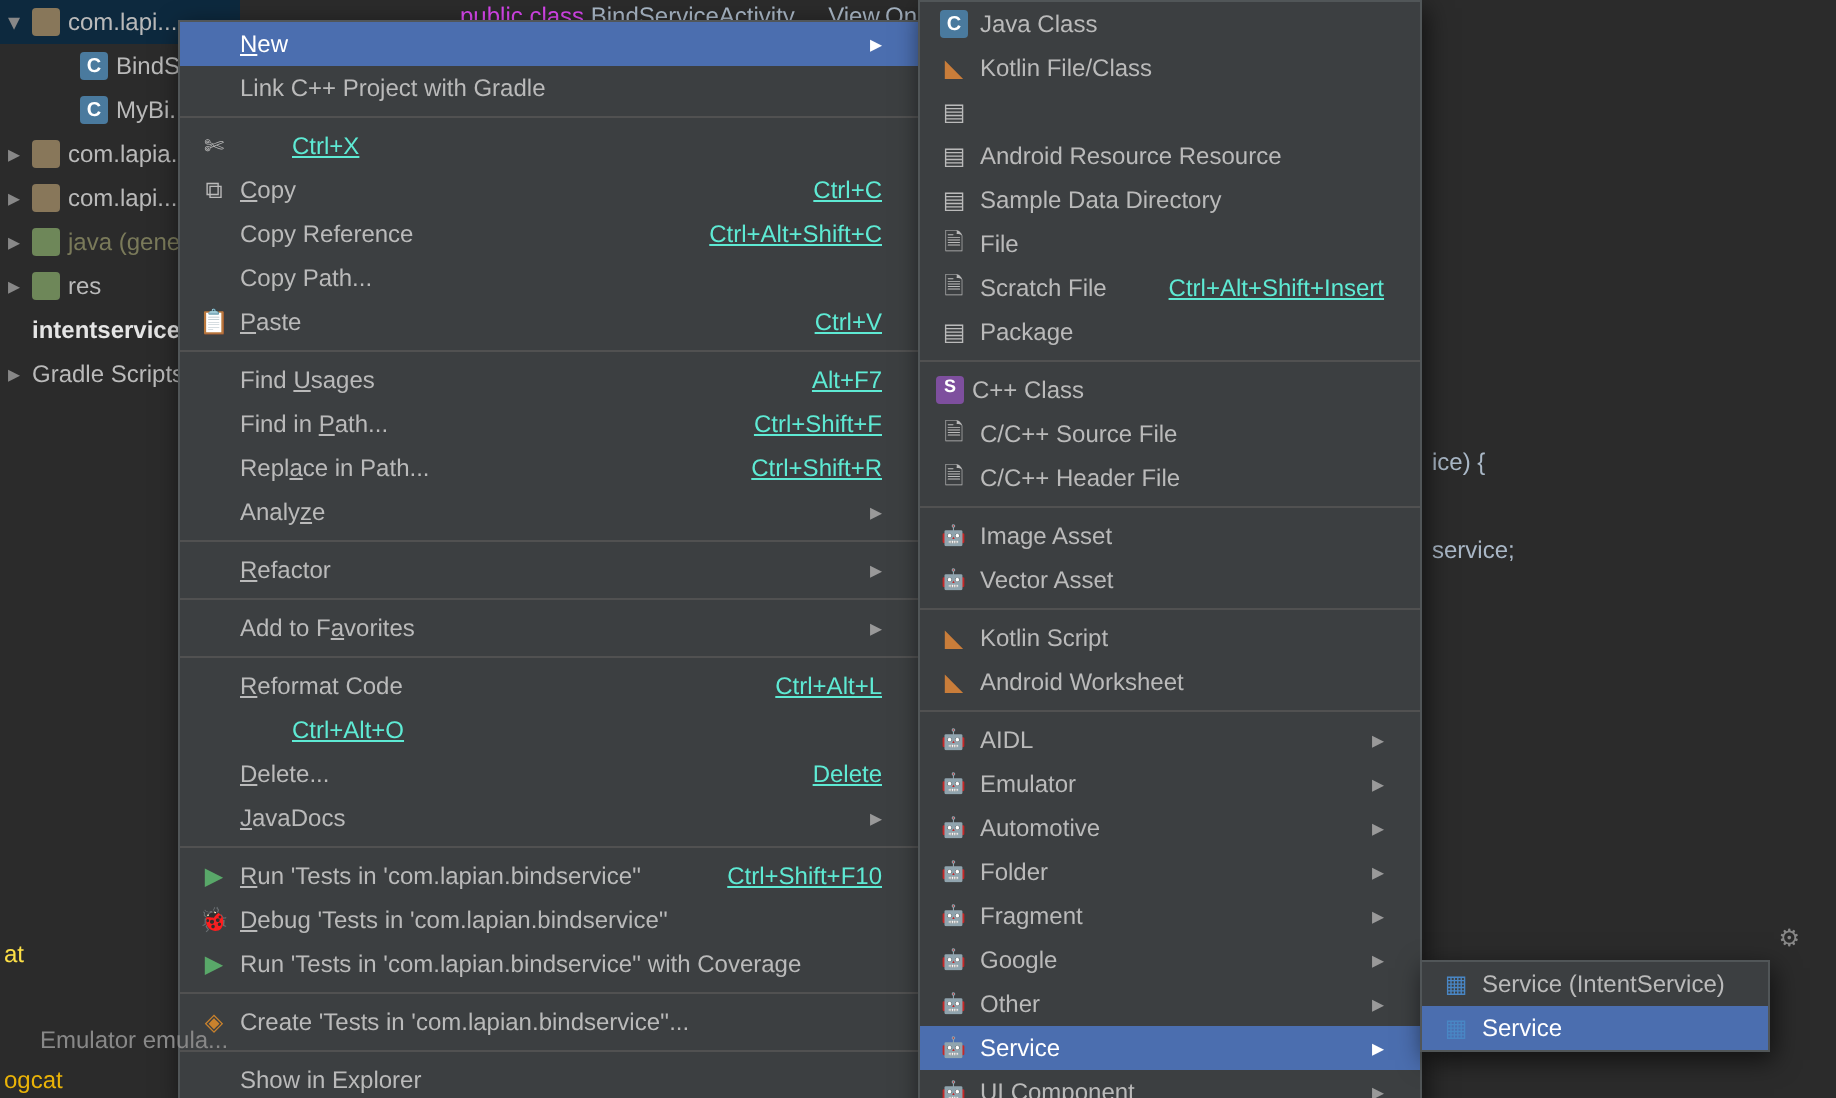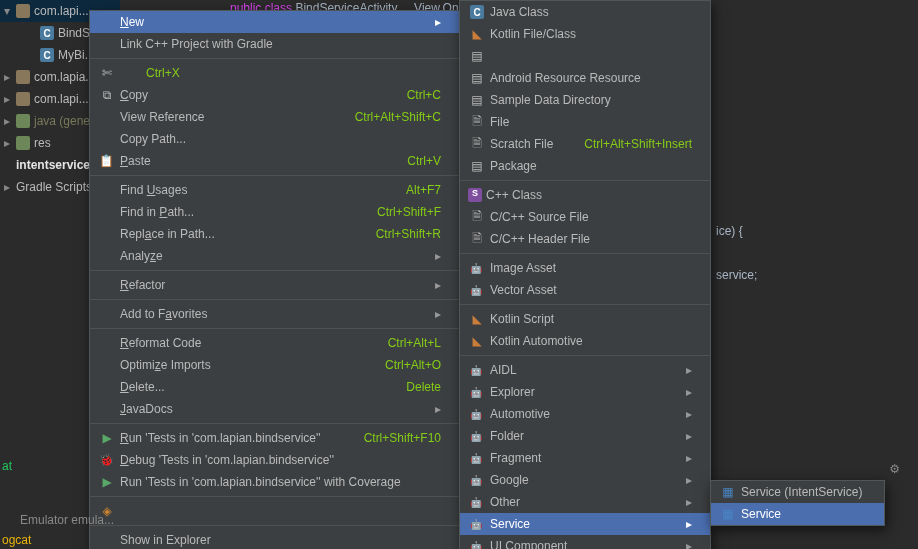--- a/index.html
+++ b/index.html
@@ -16,21 +16,21 @@
 .icon.pkg { background: #6e8759; }
 .icon.clsJ { background: #4a7a9e; color: #fff; font-weight: bold; }
 .icon.android { color: #9fbf5b; }
 .arrow { width: 8px; color: #888; }
 .sep { height: 1px; background: #515151; margin: 3px 0; }
 .menu { position: absolute; background: #3c3f41; border: 1px solid #515658; box-shadow: 2px 4px 12px rgba(0,0,0,.6); }
 .menu-item { display: flex; align-items: center; height: 22px; padding: 0 18px 0 8px; cursor: default; white-space: nowrap; }
 .menu-item.hl { background: #4b6eaf; color: #fff; }
 .menu-item .mi-icon { width: 18px; display: inline-flex; justify-content: center; }
 .menu-item .mi-label { flex: 1; padding-left: 4px; }
-.menu-item .mi-sc { color: #84cc16; padding-left: 30px; }
+.menu-item .mi-sc { color: #5eead4; padding-left: 30px; text-decoration: underline; }
 .menu-item .mi-sub { color: #999; padding-left: 20px; }
 .menu-item.hl .mi-sub { color: #fff; }
 .m1 { top: 10px; left: 89px; width: 371px; }
 .m2 { top: 0; left: 459px; width: 252px; }
 .m3 { top: 480px; left: 710px; width: 175px; }
 .status { position: absolute; bottom: 0; left: 0; right: 0; height: 90px; }
 .status .tabrow { position: absolute; bottom: 22px; left: 0; display: flex; gap: 14px; padding-left: 20px; }
 .status .tabrow span { color: #888; }
 .gear { position: absolute; right: 18px; top: 462px; color: #888; }
 .u { text-decoration: underline; }
@@ -105,21 +105,21 @@
       <span class="mi-icon">✄</span>
       <span class="mi-sc">Ctrl+X</span>
     </div>
   <div class="menu-item">
       <span class="mi-icon">⧉</span>
       <span class="mi-label"><span class="u">C</span>opy</span>
       <span class="mi-sc">Ctrl+C</span>
     </div>
   <div class="menu-item">
       <span class="mi-icon"></span>
-      <span class="mi-label">View Reference</span>
+      <span class="mi-label">Copy Reference</span>
       <span class="mi-sc">Ctrl+Alt+Shift+C</span>
     </div>
   <div class="menu-item">
       <span class="mi-icon"></span>
       <span class="mi-label">Copy Path...</span>
     </div>
   <div class="menu-item">
       <span class="mi-icon">📋</span>
       <span class="mi-label"><span class="u">P</span>aste</span>
       <span class="mi-sc">Ctrl+V</span>
@@ -158,21 +158,20 @@
       <span class="mi-sub">▸</span>
     </div>
   <div class="sep"></div>
   <div class="menu-item">
       <span class="mi-icon"></span>
       <span class="mi-label"><span class="u">R</span>eformat Code</span>
       <span class="mi-sc">Ctrl+Alt+L</span>
     </div>
   <div class="menu-item">
       <span class="mi-icon"></span>
-      <span class="mi-label">Optimi<span class="u">z</span>e Imports</span>
       <span class="mi-sc">Ctrl+Alt+O</span>
     </div>
   <div class="menu-item">
       <span class="mi-icon"></span>
       <span class="mi-label"><span class="u">D</span>elete...</span>
       <span class="mi-sc">Delete</span>
     </div>
   <div class="menu-item">
       <span class="mi-icon"></span>
       <span class="mi-label"><span class="u">J</span>avaDocs</span>
@@ -188,20 +187,21 @@
       <span class="mi-icon" style="color:#59a869">🐞</span>
       <span class="mi-label"><span class="u">D</span>ebug 'Tests in 'com.lapian.bindservice''</span>
     </div>
   <div class="menu-item">
       <span class="mi-icon" style="color:#59a869">▶</span>
       <span class="mi-label">Run 'Tests in 'com.lapian.bindservice'' with Coverage</span>
     </div>
   <div class="sep"></div>
   <div class="menu-item">
       <span class="mi-icon" style="color:#c9822d">◈</span>
+      <span class="mi-label">Create 'Tests in 'com.lapian.bindservice''...</span>
     </div>
   <div class="sep"></div>
   <div class="menu-item">
       <span class="mi-icon"></span>
       <span class="mi-label">Show in Explorer</span>
     </div>
 
 </div>
 
 <div class="menu m2">
@@ -261,31 +261,31 @@
       <span class="mi-icon icon android">🤖</span>
       <span class="mi-label">Vector Asset</span>
     </div>
   <div class="sep"></div>
   <div class="menu-item">
       <span class="mi-icon" style="color:#c97d3a">◣</span>
       <span class="mi-label">Kotlin Script</span>
     </div>
   <div class="menu-item">
       <span class="mi-icon" style="color:#c97d3a">◣</span>
-      <span class="mi-label">Kotlin Automotive</span>
+      <span class="mi-label">Android Worksheet</span>
     </div>
   <div class="sep"></div>
   <div class="menu-item">
       <span class="mi-icon icon android">🤖</span>
       <span class="mi-label">AIDL</span>
       <span class="mi-sub">▸</span>
     </div>
   <div class="menu-item">
       <span class="mi-icon icon android">🤖</span>
-      <span class="mi-label">Explorer</span>
+      <span class="mi-label">Emulator</span>
       <span class="mi-sub">▸</span>
     </div>
   <div class="menu-item">
       <span class="mi-icon icon android">🤖</span>
       <span class="mi-label">Automotive</span>
       <span class="mi-sub">▸</span>
     </div>
   <div class="menu-item">
       <span class="mi-icon icon android">🤖</span>
       <span class="mi-label">Folder</span>
@@ -326,18 +326,18 @@
     </div>
   <div class="menu-item hl">
       <span class="mi-icon" style="color:#4986c4">▦</span>
       <span class="mi-label">Service</span>
     </div>
 </div>
 
 <div class="gear">⚙</div>
 
 <div class="status">
-  <div style="position:absolute;top:0;left:2px;color:#22c55e">at</div>
+  <div style="position:absolute;top:11px;left:2px;color:#fde047">at</div>
   <div class="tabrow">
     <span>Emulator emula...</span>
   </div>
   <div style="position:absolute;bottom:2px;left:2px;color:#eab308">ogcat</div>
 </div>
 
 </body></html>

